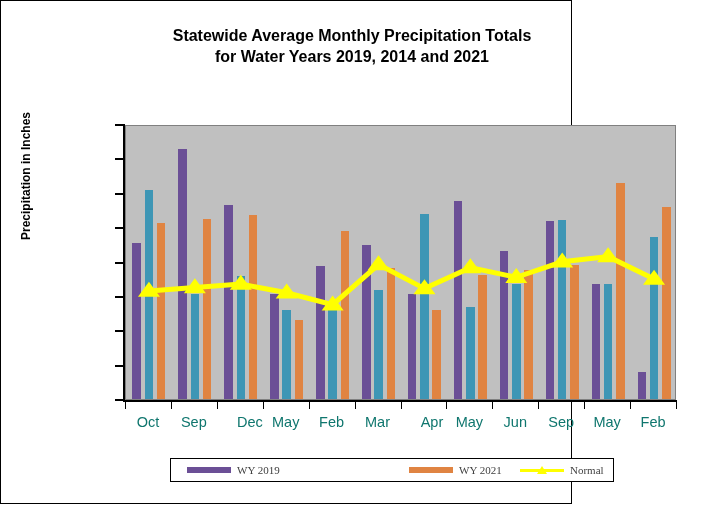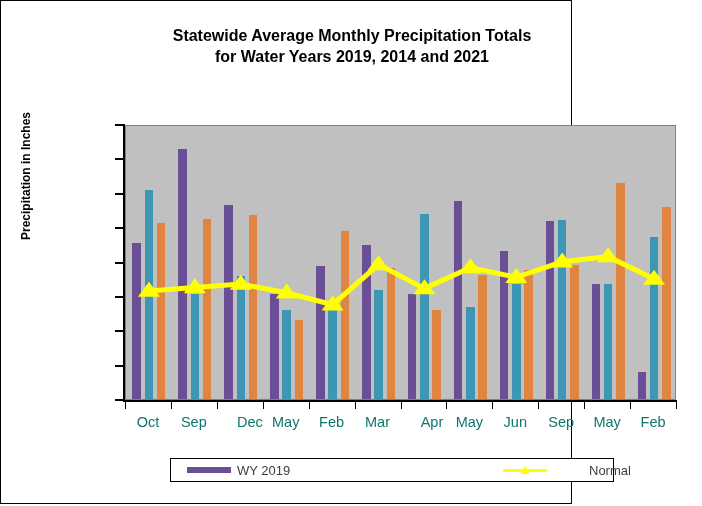--- a/index.html
+++ b/index.html
@@ -177,23 +177,24 @@
   }
   .legend-line-swatch .mk {
     position: absolute;
     left: 17px; top: 1px;
     width: 0; height: 0;
     border-left: 5px solid transparent;
     border-right: 5px solid transparent;
     border-bottom: 8px solid #ffff00;
   }
   .legend-label {
-    font-size: 13px;
+    font-size: 11px;
     color: #404040;
     white-space: nowrap;
+    font-family: Liberation Serif, serif;
   }
 </style>
 </head>
 <body>
 
 <div id="frame">
 
   <div id="chart-title">
     <span class="line">Statewide Average Monthly Precipitation Totals</span>
     <span class="line">for Water Years 2019, 2014 and 2021</span>
@@ -310,21 +311,25 @@
           </g>
       </svg>
     </div>
   </div>
 
   <div id="legend">
       <div class="legend-item" style="left: 16px;">
         <span class="legend-swatch" style="background: rgb(107, 79, 150);"></span>
         <span class="legend-label">WY 2019</span>
       </div>
-      <div class="legend-item" style="left: 332px; gap: 36px;">
+      <div class="legend-item" style="left: 238px;">
+        <span class="legend-swatch" style="background: rgb(224, 132, 66);"></span>
+        <span class="legend-label">WY 2021</span>
+      </div>
+      <div class="legend-item" style="left: 349px;">
         <span class="legend-line-swatch">
           <span class="ln" style="background: rgb(255, 255, 0);"></span>
           <span class="mk" style="border-bottom-color: rgb(255, 255, 0);"></span>
         </span>
         <span class="legend-label">Normal</span>
       </div>
     </div>
 
 </div>
 

